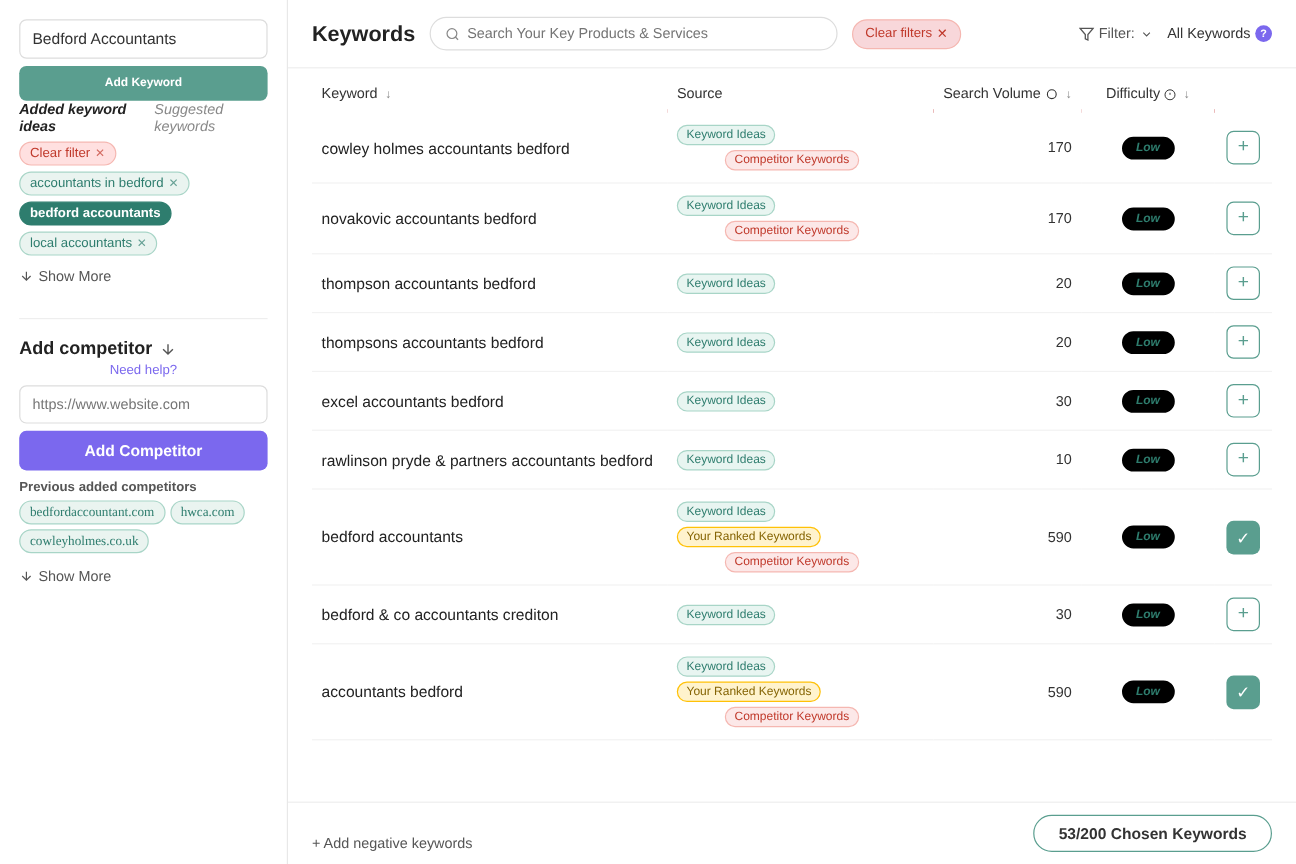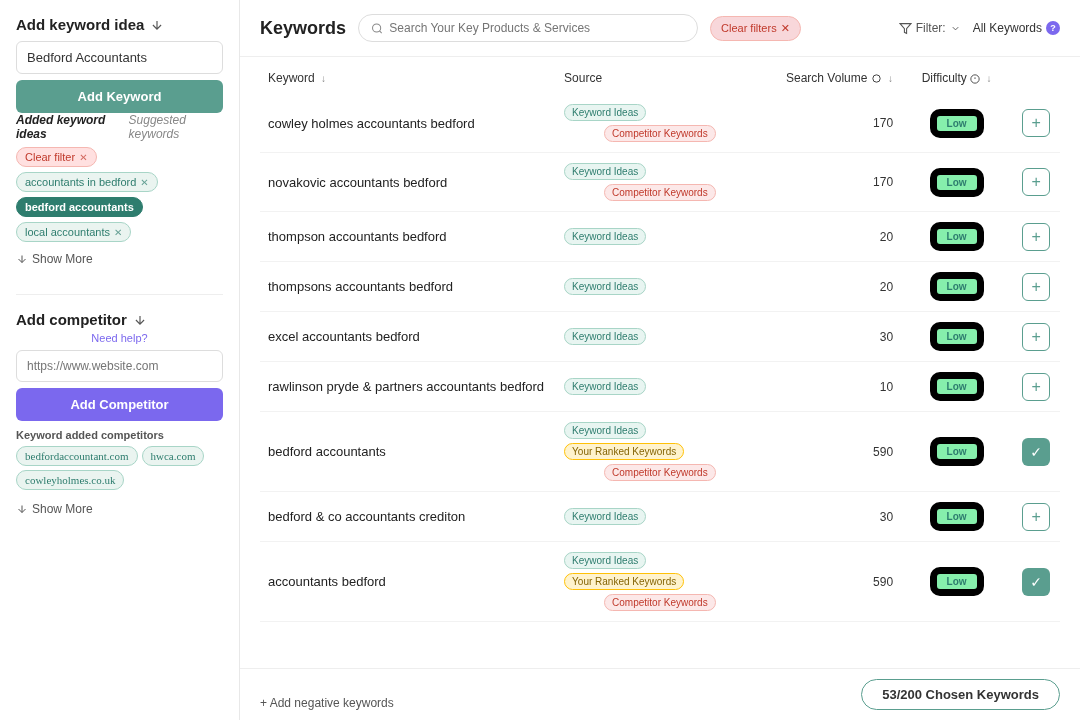--- a/index.html
+++ b/index.html
@@ -41,21 +41,21 @@
       outline: none;
     }
 
     .btn-primary {
       width: 100%;
       padding: 9px;
       background: #5a9e8f;
       color: #fff;
       border: none;
       border-radius: 6px;
-      font-size: 13px;
+      font-size: 10px;
       font-weight: 600;
       cursor: pointer;
       margin-top: 6px;
     }
 
     .tabs-row {
       display: flex;
       gap: 8px;
       margin-bottom: 6px;
     }
@@ -288,21 +288,21 @@
 
     .volume-cell { font-weight: 500; color: #333; }
 
     .difficulty-badge {
       display: inline-block;
       padding: 2px 10px;
       border-radius: 10px;
       font-size: 10px;
       font-weight: 600;
     }
-    .diff-low { background: #86efac; color: #2e7d6e; border: 7px solid #000000; }
+    .diff-low { background: #000000; color: #2e7d6e; border: 2px solid #000000; font-style: italic; }
 
     .add-btn {
       width: 28px; height: 28px;
       border: 1px solid #5a9e8f;
       border-radius: 6px;
       background: #fff;
       color: #5a9e8f;
       font-size: 16px;
       cursor: pointer;
       display: inline-flex;
@@ -348,26 +348,20 @@
     }
 
     .sort-icon { display: inline-block; margin-left: 3px; color: #888; font-size: 10px; }
   </style>
 </head>
 <body>
 
 <div class="sidebar">
 
   <div class="sidebar-section">
-    <div class="section-title">
-      <span>Add keyword idea</span>
-      <svg width="14" height="14" fill="none" stroke="currentColor" stroke-width="2" viewBox="0 0 24 24">
-          <path d="M12 5v14M5 12l7 7 7-7"></path>
-        </svg>
-    </div>
 
     <input class="add-keyword-input" type="text" placeholder="Bedford Accountants" value="Bedford Accountants" style="">
 
     <button class="btn-primary">Add Keyword</button>
 
     <div class="tabs-row">
       <span class="tab-label active">Added keyword ideas</span>
       <span class="tab-label">Suggested keywords</span>
     </div>
 
@@ -397,21 +391,21 @@
       <svg width="14" height="14" fill="none" stroke="currentColor" stroke-width="2" viewBox="0 0 24 24">
           <path d="M12 5v14M5 12l7 7 7-7"></path>
         </svg>
     </div>
     <div class="need-help">Need help?</div>
 
     <input class="competitor-input" type="text" placeholder="https://www.website.com" style="">
 
     <button class="btn-add-competitor">Add Competitor</button>
 
-    <div class="prev-competitors-label">Keyword added competitors</div>
+    <div class="prev-competitors-label">Previous added competitors</div>
 
     <div class="competitor-tags">
       <span class="comp-tag">bedfordaccountant.com</span>
       <span class="comp-tag">hwca.com</span>
       <span class="comp-tag">cowleyholmes.co.uk</span>
     </div>
 
     <button class="show-more-btn" style="margin-top:8px;">
       <svg width="12" height="12" fill="none" stroke="currentColor" stroke-width="2" viewBox="0 0 24 24">
           <path d="M12 5v14M5 12l7 7 7-7"></path>

